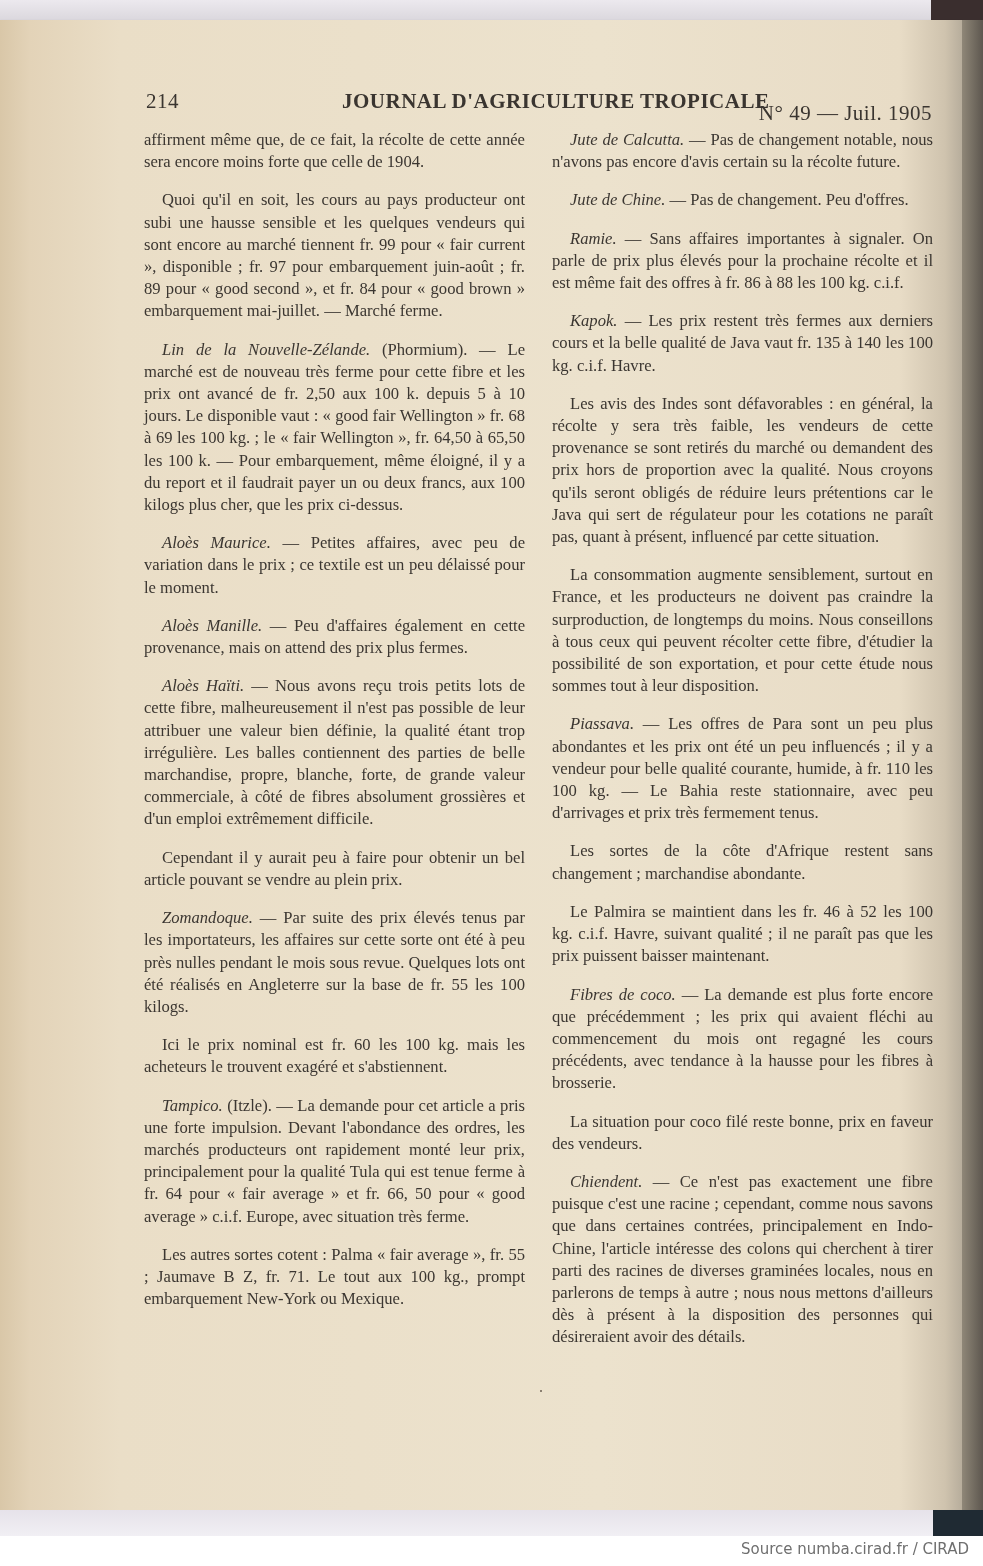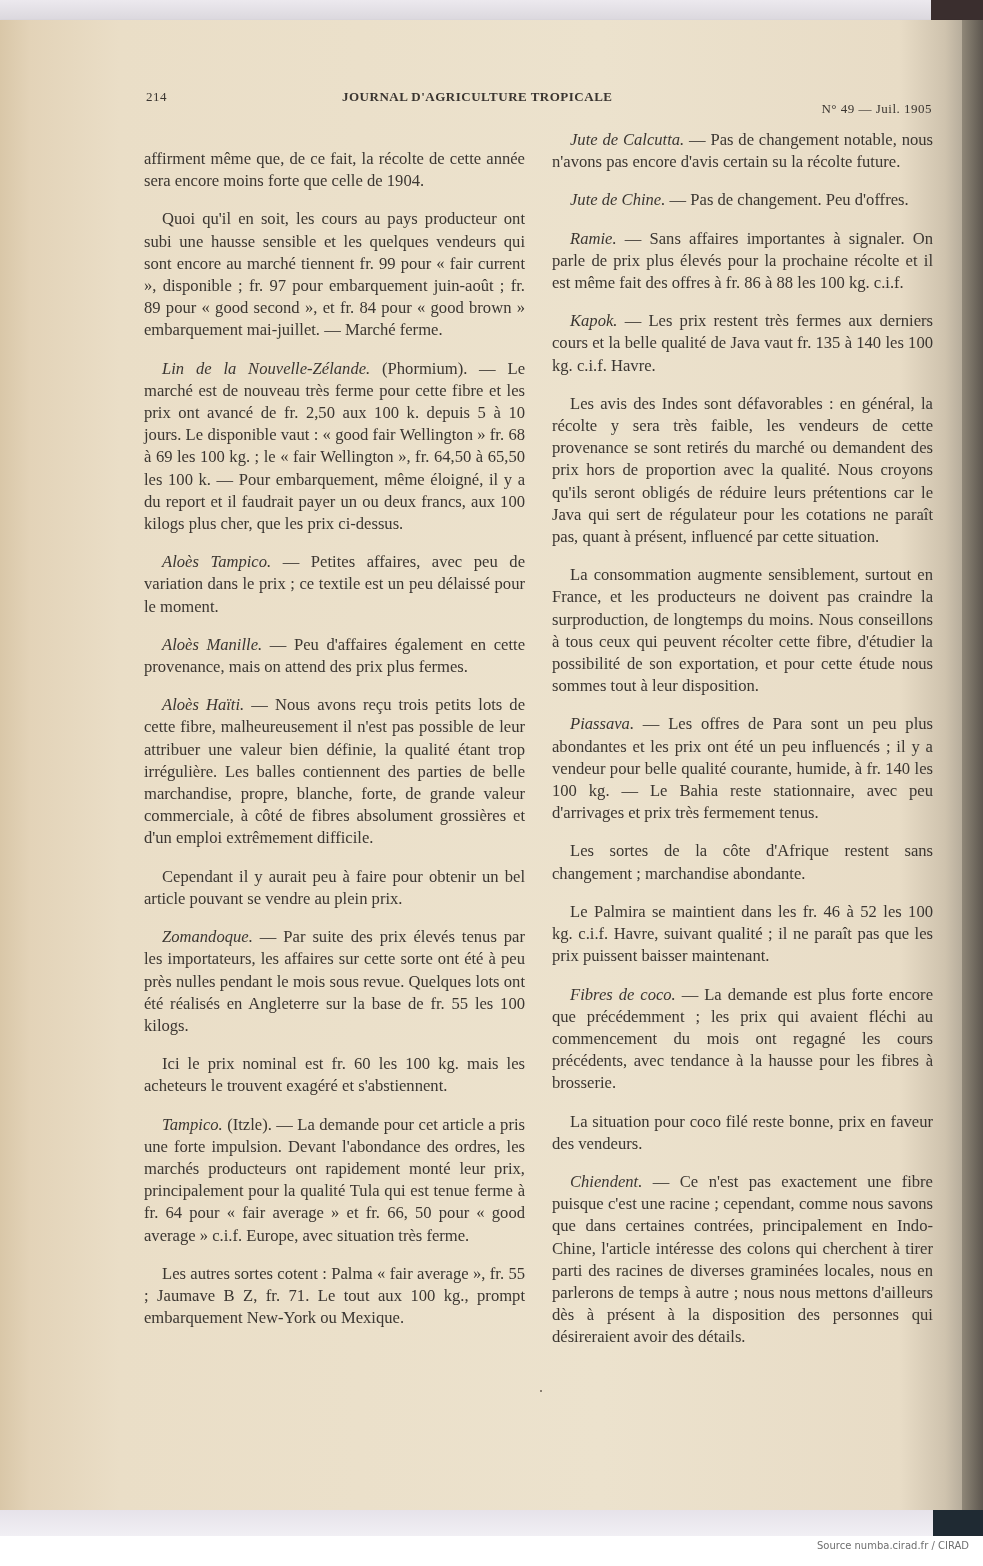--- a/index.html
+++ b/index.html
@@ -19,38 +19,38 @@
     box-shadow:0 1px 2px rgba(0,0,0,0.2);
   }
   .bottom-strip {
     position:absolute; left:0; top:1510px; width:983px; height:26px;
     background:linear-gradient(#e6e2ea,#f1eff4);
   }
   .bottom-strip .dark { position:absolute; right:0; top:0; width:50px; height:26px; background:#1f2a33; }
   .right-dark { position:absolute; left:962px; top:20px; width:21px; height:1490px; background:linear-gradient(90deg,#8f8778,#5d574f); }
   .source {
     position:absolute; right:14px; top:1540px;
-    font-family:"DejaVu Sans","Liberation Sans",sans-serif; font-size:10px; color:#6f6f6f;
+    font-family:"DejaVu Sans","Liberation Sans",sans-serif; font-size:15px; color:#6f6f6f;
   }
   .header {
     position:absolute; left:146px; top:89px; width:786px; height:22px;
-    color:#3a3530; font-size:13px; letter-spacing:0.5px;
+    color:#3a3530; font-size:21px; letter-spacing:0.5px;
   }
   .header .pagenum { position:absolute; left:0; top:0; }
   .header .jtitle { position:absolute; left:196px; top:0;font-weight:bold; }
   .header .issue { position:absolute; right:0; top:12px; }
   .col {
     position:absolute; top:129px; width:381px;
     color:#3b3631; font-size:16.6px; line-height:22.2px;
     text-align:justify; hyphens:manual;
   }
   .col.left { left:144px; }
   .col.right { left:552px; }
   .col p { margin:0; text-indent:18px; }
-  .col p.cont { text-indent:0;margin-top:19px; }
+  .col p.cont { text-indent:0; }
   .col p.gap { margin-top:16px; }
   .col em { font-style:italic; }
   .dash-mark { position:absolute; left:540px; top:1390px; width:2px; height:2px; background:#8a7f70; }
 </style>
 </head>
 <body>
 
 <div class="top-strip">
     <div class="dark"></div>
   </div>
@@ -63,38 +63,38 @@
 <div class="header">
   <span class="pagenum">214</span>
   <span class="jtitle">JOURNAL D'AGRICULTURE TROPICALE</span>
   <span class="issue">N° 49 — Juil. 1905</span>
 </div>
 
 <div class="col left">
   <p class="cont"><em></em><span>affirment même que, de ce fait, la récolte de cette année sera encore moins forte que celle de 1904.</span></p>
   <p class="gap"><em></em><span>Quoi qu'il en soit, les cours au pays producteur ont subi une hausse sensible et les quelques vendeurs qui sont encore au marché tiennent fr. 99 pour « fair current », disponible ; fr. 97 pour embarquement juin-août ; fr. 89 pour « good second », et fr. 84 pour « good brown » embarquement mai-juillet. — Marché ferme.</span></p>
   <p class="gap"><em>Lin de la Nouvelle-Zélande.</em><span> (Phormium). — Le marché est de nouveau très ferme pour cette fibre et les prix ont avancé de fr. 2,50 aux 100 k. depuis 5 à 10 jours. Le disponible vaut : « good fair Wellington » fr. 68 à 69 les 100 kg. ; le « fair Wellington », fr. 64,50 à 65,50 les 100 k. — Pour embarquement, même éloigné, il y a du report et il faudrait payer un ou deux francs, aux 100 kilogs plus cher, que les prix ci-dessus.</span></p>
-  <p class="gap"><em>Aloès Tampico.</em><span> — Petites affaires, avec peu de variation dans le prix ; ce textile est un peu délaissé pour le moment.</span></p>
+  <p class="gap"><em>Aloès Maurice.</em><span> — Petites affaires, avec peu de variation dans le prix ; ce textile est un peu délaissé pour le moment.</span></p>
   <p class="gap"><em>Aloès Manille.</em><span> — Peu d'affaires également en cette provenance, mais on attend des prix plus fermes.</span></p>
   <p class="gap"><em>Aloès Haïti.</em><span> — Nous avons reçu trois petits lots de cette fibre, malheureusement il n'est pas possible de leur attribuer une valeur bien définie, la qualité étant trop irrégulière. Les balles contiennent des parties de belle marchandise, propre, blanche, forte, de grande valeur commerciale, à côté de fibres absolument grossières et d'un emploi extrêmement difficile.</span></p>
   <p class="gap"><em></em><span>Cependant il y aurait peu à faire pour obtenir un bel article pouvant se vendre au plein prix.</span></p>
   <p class="gap"><em>Zomandoque.</em><span> — Par suite des prix élevés tenus par les importateurs, les affaires sur cette sorte ont été à peu près nulles pendant le mois sous revue. Quelques lots ont été réalisés en Angleterre sur la base de fr. 55 les 100 kilogs.</span></p>
   <p class="gap"><em></em><span>Ici le prix nominal est fr. 60 les 100 kg. mais les acheteurs le trouvent exagéré et s'abstiennent.</span></p>
   <p class="gap"><em>Tampico.</em><span> (Itzle). — La demande pour cet article a pris une forte impulsion. Devant l'abondance des ordres, les marchés producteurs ont rapidement monté leur prix, principalement pour la qualité Tula qui est tenue ferme à fr. 64 pour « fair average » et fr. 66, 50 pour « good average » c.i.f. Europe, avec situation très ferme.</span></p>
   <p class="gap"><em></em><span>Les autres sortes cotent : Palma « fair average », fr. 55 ; Jaumave B Z, fr. 71. Le tout aux 100 kg., prompt embarquement New-York ou Mexique.</span></p>
 </div>
 
 <div class="col right">
   <p><em>Jute de Calcutta.</em><span> — Pas de changement notable, nous n'avons pas encore d'avis certain su la récolte future.</span></p>
   <p class="gap"><em>Jute de Chine.</em><span> — Pas de changement. Peu d'offres.</span></p>
   <p class="gap"><em>Ramie.</em><span> — Sans affaires importantes à signaler. On parle de prix plus élevés pour la prochaine récolte et il est même fait des offres à fr. 86 à 88 les 100 kg. c.i.f.</span></p>
   <p class="gap"><em>Kapok.</em><span> — Les prix restent très fermes aux derniers cours et la belle qualité de Java vaut fr. 135 à 140 les 100 kg. c.i.f. Havre.</span></p>
   <p class="gap"><em></em><span>Les avis des Indes sont défavorables : en général, la récolte y sera très faible, les vendeurs de cette provenance se sont retirés du marché ou demandent des prix hors de proportion avec la qualité. Nous croyons qu'ils seront obligés de réduire leurs prétentions car le Java qui sert de régulateur pour les cotations ne paraît pas, quant à présent, influencé par cette situation.</span></p>
   <p class="gap"><em></em><span>La consommation augmente sensiblement, surtout en France, et les producteurs ne doivent pas craindre la surproduction, de longtemps du moins. Nous conseillons à tous ceux qui peuvent récolter cette fibre, d'étudier la possibilité de son exportation, et pour cette étude nous sommes tout à leur disposition.</span></p>
-  <p class="gap"><em>Piassava.</em><span> — Les offres de Para sont un peu plus abondantes et les prix ont été un peu influencés ; il y a vendeur pour belle qualité courante, humide, à fr. 140 les 100 kg. — Le Bahia reste stationnaire, avec peu d'arrivages et prix très fermement tenus.</span></p>
+  <p class="gap"><em>Piassava.</em><span> — Les offres de Para sont un peu plus abondantes et les prix ont été un peu influencés ; il y a vendeur pour belle qualité courante, humide, à fr. 110 les 100 kg. — Le Bahia reste stationnaire, avec peu d'arrivages et prix très fermement tenus.</span></p>
   <p class="gap"><em></em><span>Les sortes de la côte d'Afrique restent sans changement ; marchandise abondante.</span></p>
   <p class="gap"><em></em><span>Le Palmira se maintient dans les fr. 46 à 52 les 100 kg. c.i.f. Havre, suivant qualité ; il ne paraît pas que les prix puissent baisser maintenant.</span></p>
   <p class="gap"><em>Fibres de coco.</em><span> — La demande est plus forte encore que précédemment ; les prix qui avaient fléchi au commencement du mois ont regagné les cours précédents, avec tendance à la hausse pour les fibres à brosserie.</span></p>
   <p class="gap"><em></em><span>La situation pour coco filé reste bonne, prix en faveur des vendeurs.</span></p>
   <p class="gap"><em>Chiendent.</em><span> — Ce n'est pas exactement une fibre puisque c'est une racine ; cependant, comme nous savons que dans certaines contrées, principalement en Indo-Chine, l'article intéresse des colons qui cherchent à tirer parti des racines de diverses graminées locales, nous en parlerons de temps à autre ; nous nous mettons d'ailleurs dès à présent à la disposition des personnes qui désireraient avoir des détails.</span></p>
 </div>
 
 <div class="dash-mark"></div>
 
 <a class="source">Source numba.cirad.fr / CIRAD</a>

